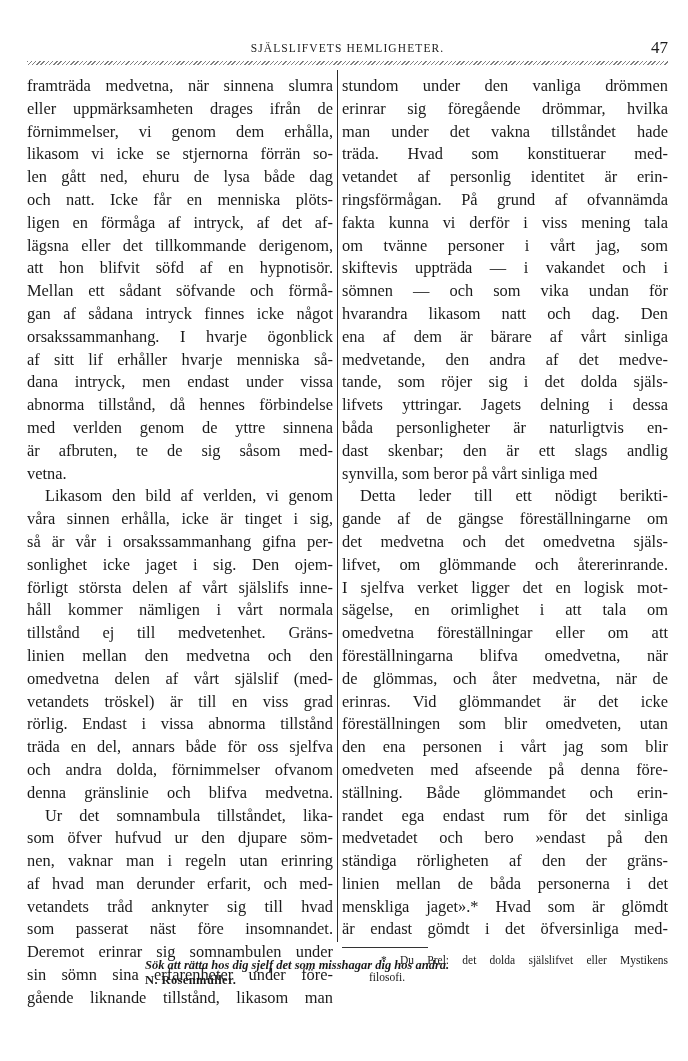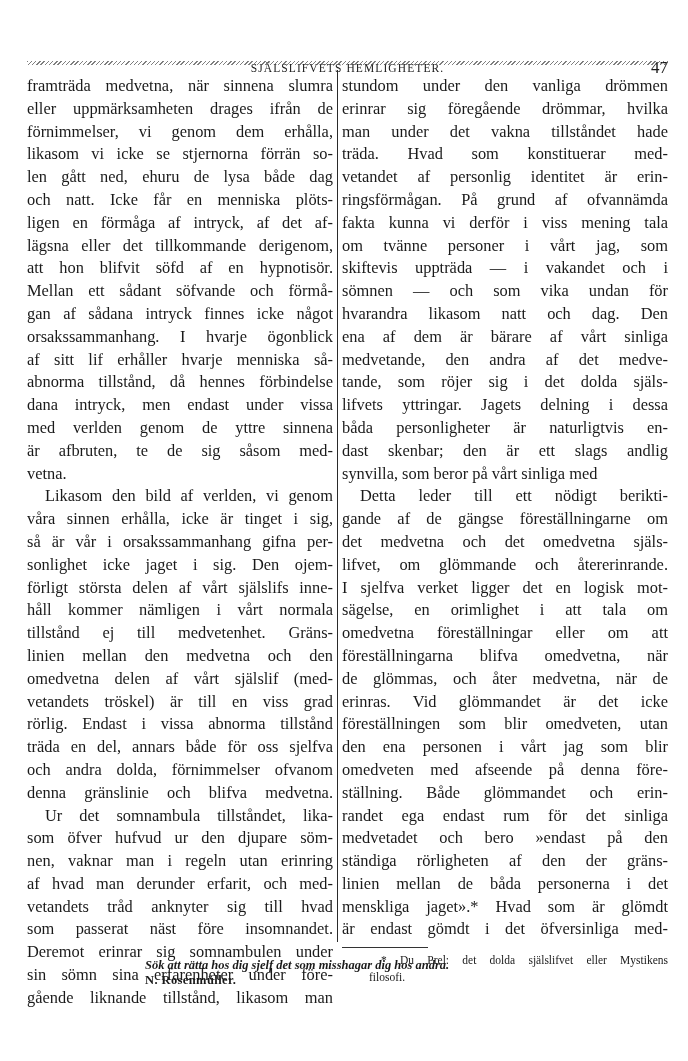--- a/index.html
+++ b/index.html
@@ -1,21 +1,21 @@
 <!DOCTYPE html>
 <html><head>
   <meta charset="utf-8">
   <style>
     html, body { margin: 0; padding: 0; }
     body {
       width: 688px; height: 1061px; background: #ffffff; position: relative; overflow: hidden;
       font-family: "DejaVu Serif", "Liberation Serif", serif; color: #1a1a1a;
     }
     .page-header {
-      position: absolute; left: 27px; top: 38px; width: 641px; height: 22px; margin-top: 20px;
+      position: absolute; left: 27px; top: 38px; width: 641px; height: 22px;
     }
     .running-title {
       position: absolute; left: 0; width: 641px; top: 4px; text-align: center;
       font-family: "Liberation Serif", serif; font-size: 11.5px; letter-spacing: 1.1px;
     }
     .page-number {
       position: absolute; right: 0; top: 0; font-family: "Liberation Serif", serif; font-size: 17px;
     }
     .header-rule {
       position: absolute; left: 27px; top: 61px; width: 641px; height: 4px;
@@ -72,22 +72,22 @@
   <span class="line">likasom vi icke se stjernorna förrän so-</span>
   <span class="line">len gått ned, ehuru de lysa både dag</span>
   <span class="line">och natt. Icke får en menniska plöts-</span>
   <span class="line">ligen en förmåga af intryck, af det af-</span>
   <span class="line">lägsna eller det tillkommande derigenom,</span>
   <span class="line">att hon blifvit söfd af en hypnotisör.</span>
   <span class="line">Mellan ett sådant söfvande och förmå-</span>
   <span class="line">gan af sådana intryck finnes icke något</span>
   <span class="line">orsakssammanhang. I hvarje ögonblick</span>
   <span class="line">af sitt lif erhåller hvarje menniska så-</span>
+  <span class="line">dana intryck, men endast under vissa</span>
   <span class="line">abnorma tillstånd, då hennes förbindelse</span>
-  <span class="line">dana intryck, men endast under vissa</span>
   <span class="line">med verlden genom de yttre sinnena</span>
   <span class="line">är afbruten, te de sig såsom med-</span>
   <span class="line last">vetna.</span>
   <span class="line indent">Likasom den bild af verlden, vi genom</span>
   <span class="line">våra sinnen erhålla, icke är tinget i sig,</span>
   <span class="line">så är vår i orsakssammanhang gifna per-</span>
   <span class="line">sonlighet icke jaget i sig. Den ojem-</span>
   <span class="line">förligt största delen af vårt själslifs inne-</span>
   <span class="line">håll kommer nämligen i vårt normala</span>
   <span class="line">tillstånd ej till medvetenhet. Gräns-</span>

